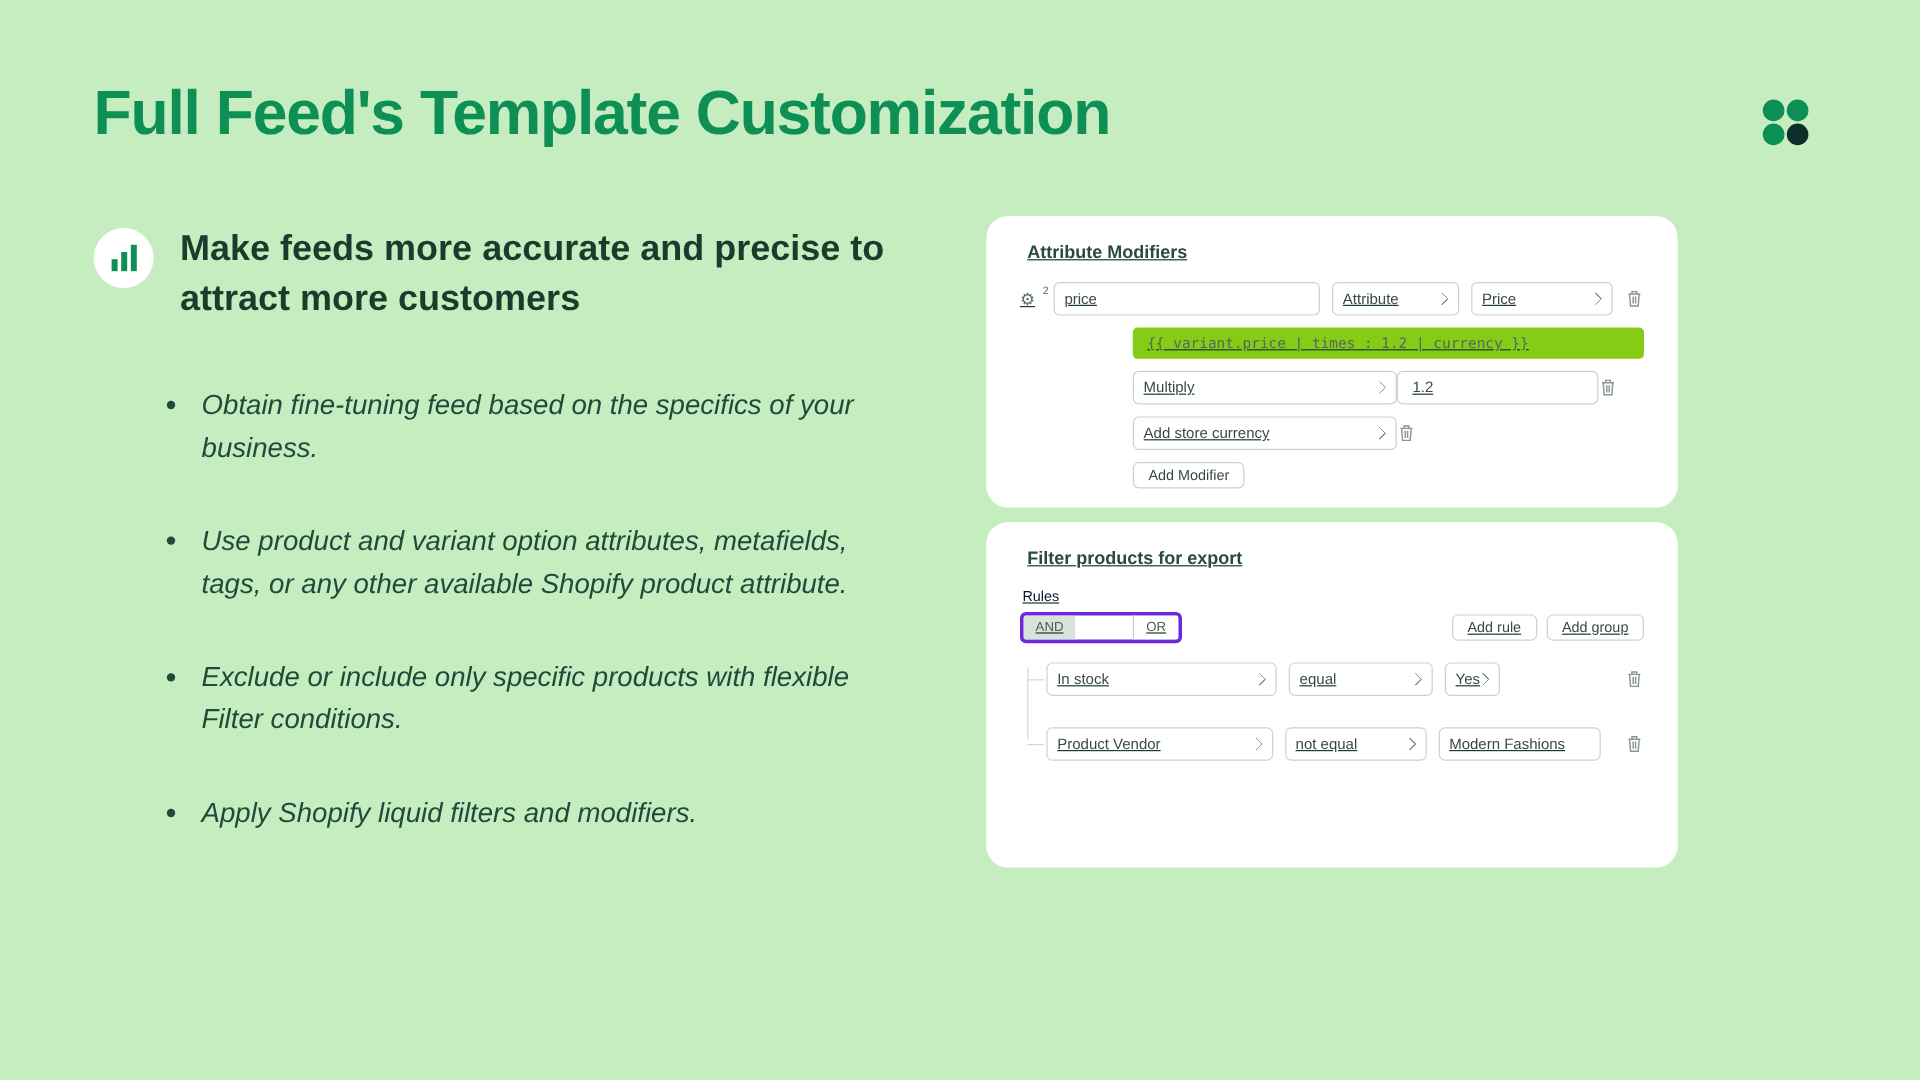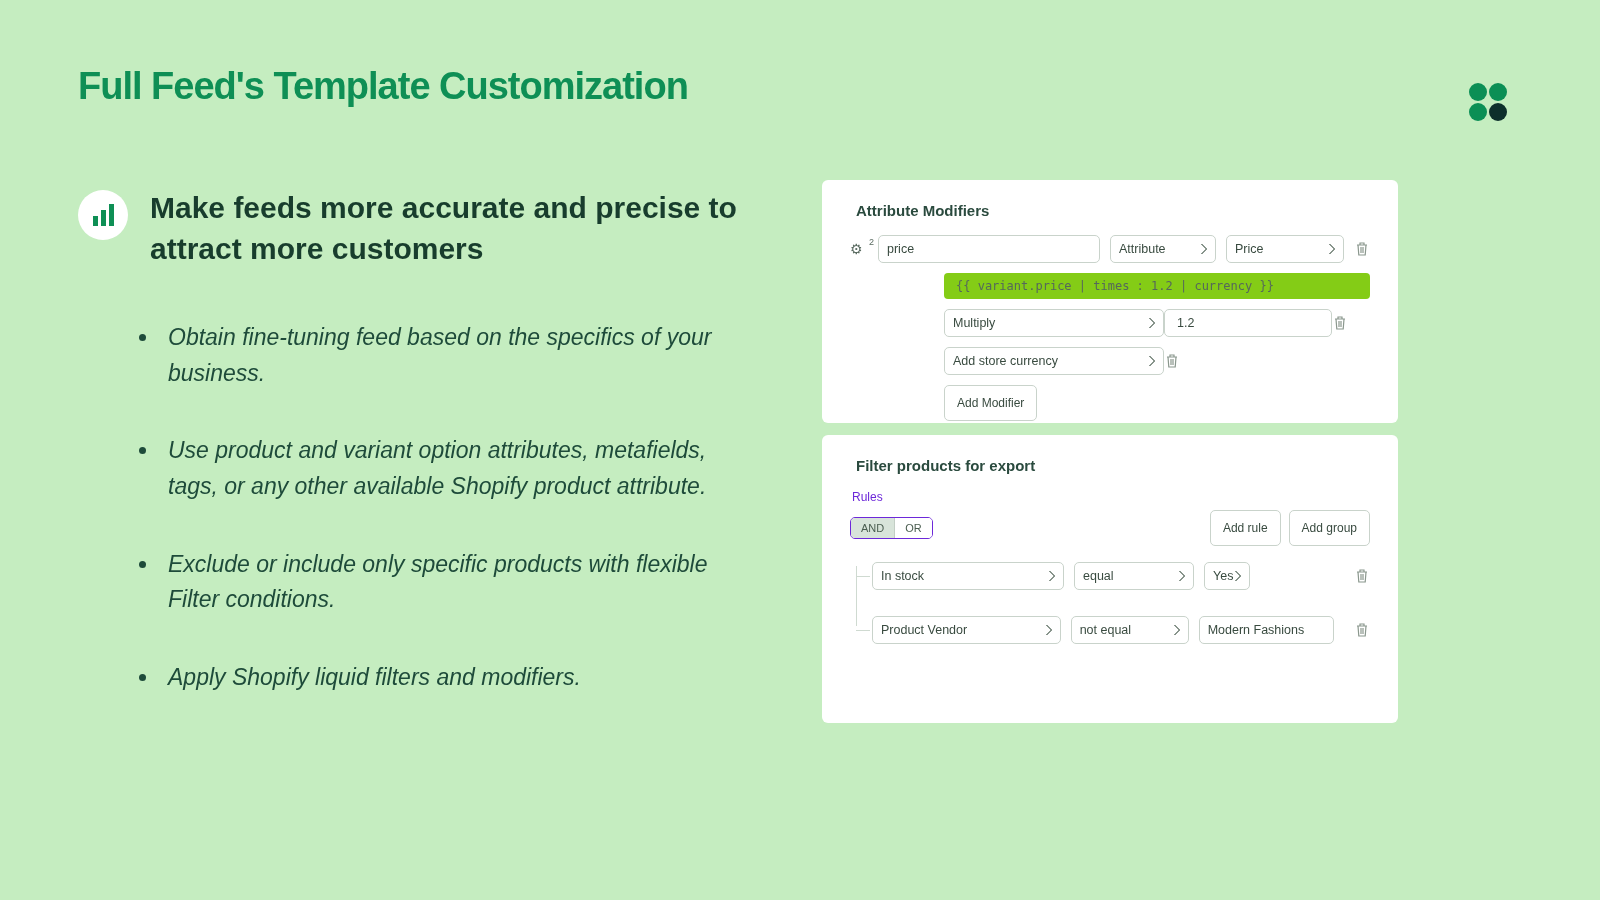--- a/index.html
+++ b/index.html
@@ -7,21 +7,21 @@
   body {
     background: #c5edc0;
     font-family: -apple-system, BlinkMacSystemFont, "Segoe UI", Arial, sans-serif;
     color: #1a3d2e;
     position: relative;
   }
 
   .page-title {
     position: absolute;
     left: 78px; top: 65px;
-    font-size: 38px;
+    font-size: 52px;
     font-weight: 800;
     color: #0e8f55;
     letter-spacing: -1px;
   }
 
   .logo {
     position: absolute;
     top: 78px; right: 88px;
     width: 48px; height: 48px;
   }
@@ -65,22 +65,23 @@
     margin-bottom: 42px;
     padding-left: 8px;
   }
 
   
   .panel {
     position: absolute;
     left: 822px;
     width: 576px;
     background: #fff;
-    border-radius: 6px;
+    border-radius: 18px;
     padding: 22px 28px 24px 28px;
+    text-decoration: underline;
   }
   .panel.attr { top: 180px; height: 243px; }
   .panel.filter { top: 435px; height: 288px; }
 
   .panel-title {
     font-size: 15px;
     font-weight: 700;
     color: #2a4a3e;
     margin-bottom: 16px;
     margin-left: 6px;
@@ -141,40 +142,40 @@
 
   .amod-row2 {
     display: flex; align-items: center; gap: 0; margin-bottom: 10px;
   }
   .w-mult { width: 220px; }
   .w-val  { width: 168px; padding-left: 12px; }
 
   .btn-sm {
     display: inline-flex;
     align-items: center;
-    height: 36px;
+    height: 22px;
     padding: 0 12px;
     border: 1px solid #c9d3cb;
     border-radius: 5px;
     font-size: 12px;
     color: #384a3f;
     background: #fff;
     cursor: pointer;
   }
 
   
   .rules-label {
-    font-size: 12px; color: #6d28d9; margin: 6px 0 6px 2px;
+    font-size: 12px; color: #0f172a; margin: 6px 0 6px 2px;
   }
   .rules-top {
     display: flex; align-items: center; justify-content: space-between;
     margin-bottom: 16px;
   }
   .andor {
-    display: inline-flex; border: 1px solid #6d28d9; border-radius: 5px; overflow: hidden;
+    display: inline-flex; border: 3px solid #6d28d9; border-radius: 5px; overflow: hidden; gap: 48px;
   }
   .andor span {
     font-size: 11px; padding: 4px 10px; cursor: pointer; color: #4a5d50; background: #fff;
   }
   .andor span.active { background: #d8e4da; }
   .andor span + span { border-left: 1px solid #c3cec5; }
 
   .rule-btns { display: inline-flex; gap: 8px; }
 
   .rule-list { position: relative; padding-left: 22px; }

